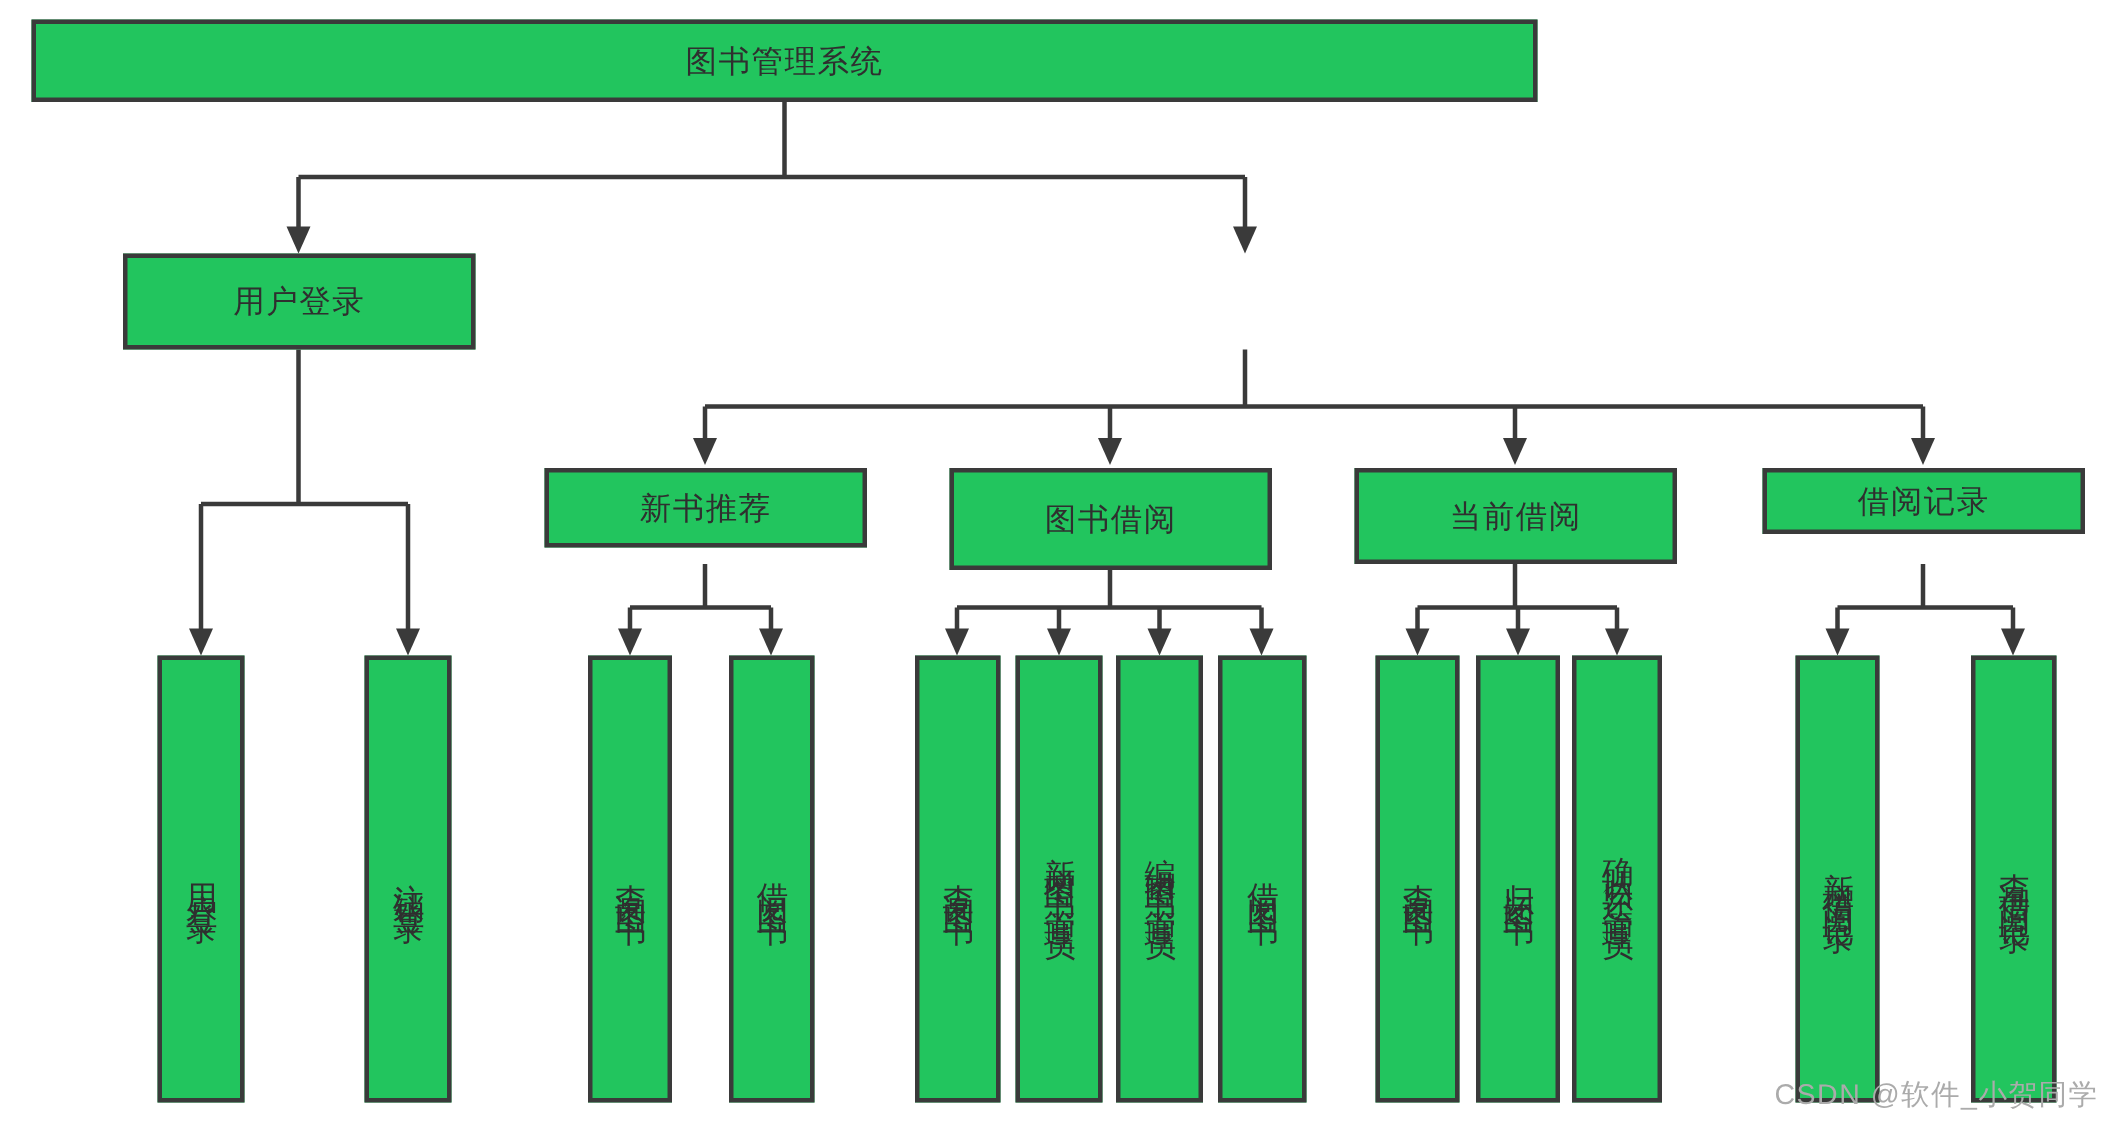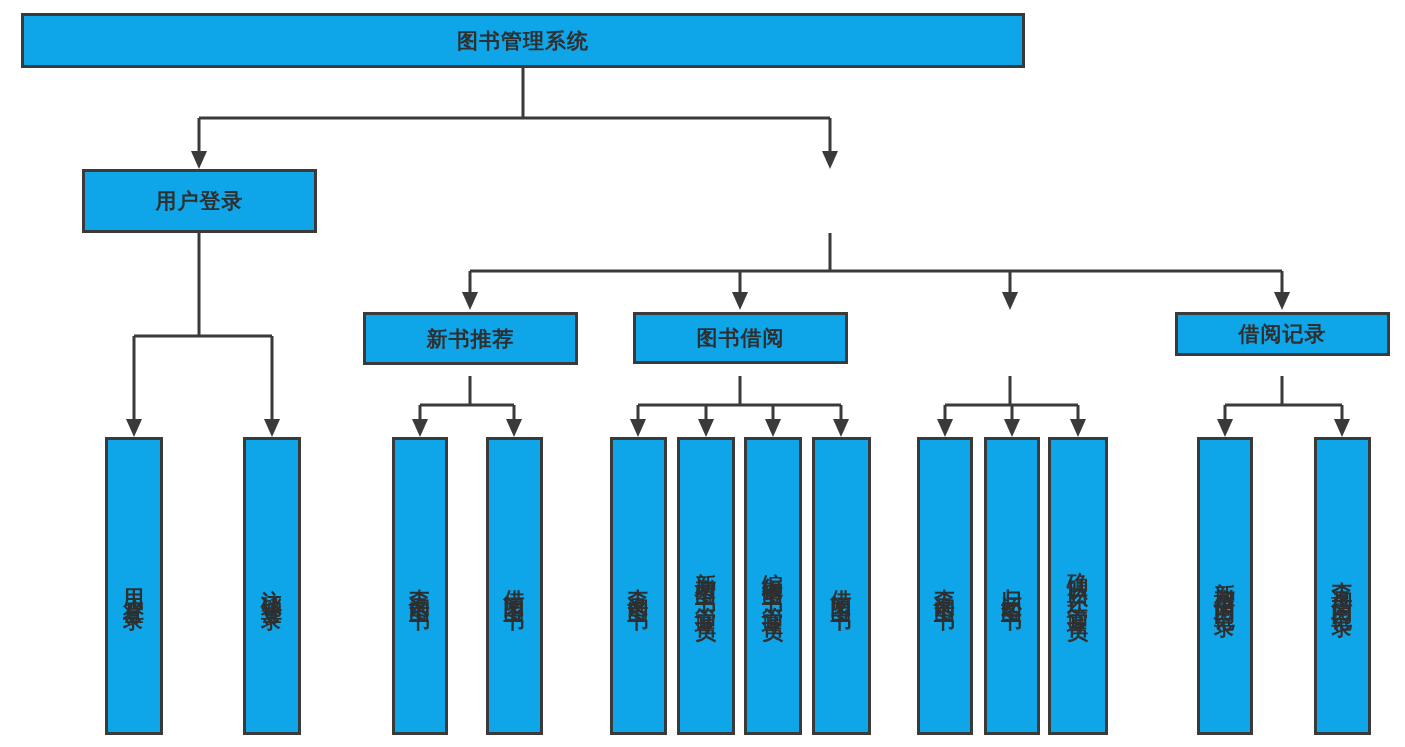--- a/index.html
+++ b/index.html
@@ -9,25 +9,24 @@
     --bg:#ffffff;
   }
   html,body{margin:0;padding:0;background:var(--bg);}
   body{
     width:1405px;height:747px;overflow:hidden;position:relative;
     font-family:"Liberation Sans","DejaVu Sans",sans-serif;
   }
   .stage{position:absolute;left:0;top:0;width:1405px;height:747px;}
   svg.wires{position:absolute;left:0;top:0;width:1405px;height:747px;}
   .node{
-    position:absolute;box-sizing:border-box;background:#0ea5e9;
+    position:absolute;box-sizing:border-box;background:#22c55e;
     border:3px solid var(--line);color:var(--text);
     display:flex;align-items:center;justify-content:center;
     z-index:2;
-    font-weight:bold;
   }
   .hbox{font-size:21px;letter-spacing:1px;}
   .vbox{
     font-size:21px;
     writing-mode:vertical-rl;
     text-orientation:mixed;
     letter-spacing:7px;
     line-height:1.0;
   }
   .watermark{
@@ -72,34 +71,36 @@
       <polygon points="1217,419 1233,419 1225,437"></polygon>
       <polygon points="1334,419 1350,419 1342,437"></polygon>
     </g>
   </svg>
 
   <div class="node hbox" style="left:21px;top:13px;width:1004px;height:55px">图书管理系统</div>
 
   <div class="node hbox" style="left:82px;top:169px;width:235px;height:64px">用户登录</div>
 
   <div class="node hbox" style="left:363px;top:312px;width:215px;height:53px">新书推荐</div>
-  <div class="node hbox" style="left:633px;top:312px;width:215px;height:52px">图书借阅</div>
+  <div class="node hbox" style="left:633px;top:312px;width:215px;height:68px">图书借阅</div>
+  <div class="node hbox" style="left:903px;top:312px;width:215px;height:64px">当前借阅</div>
   <div class="node hbox" style="left:1175px;top:312px;width:215px;height:44px">借阅记录</div>
 
   <div class="node vbox" style="left:105px;top:437px;width:58px;height:298px">用户登录</div>
   <div class="node vbox" style="left:243px;top:437px;width:58px;height:298px">注销登录</div>
 
   <div class="node vbox" style="left:392px;top:437px;width:56px;height:298px">查询图书</div>
   <div class="node vbox" style="left:486px;top:437px;width:57px;height:298px">借阅图书</div>
 
   <div class="node vbox" style="left:610px;top:437px;width:57px;height:298px">查询图书</div>
   <div class="node vbox" style="left:677px;top:437px;width:58px;height:298px">新增图书（管理员）</div>
   <div class="node vbox" style="left:744px;top:437px;width:58px;height:298px">编辑图书（管理员）</div>
   <div class="node vbox" style="left:812px;top:437px;width:59px;height:298px">借阅图书</div>
 
   <div class="node vbox" style="left:917px;top:437px;width:56px;height:298px">查询图书</div>
   <div class="node vbox" style="left:984px;top:437px;width:56px;height:298px">归还图书</div>
   <div class="node vbox" style="left:1048px;top:437px;width:60px;height:298px">确认归还（管理员）</div>
 
   <div class="node vbox" style="left:1197px;top:437px;width:56px;height:298px">新增借阅记录</div>
   <div class="node vbox" style="left:1314px;top:437px;width:57px;height:298px">查询借阅记录</div>
 
+  <div class="watermark" style="left:1183px;top:717px">CSDN @软件_小贺同学</div>
 </div>
 
 </body></html>

